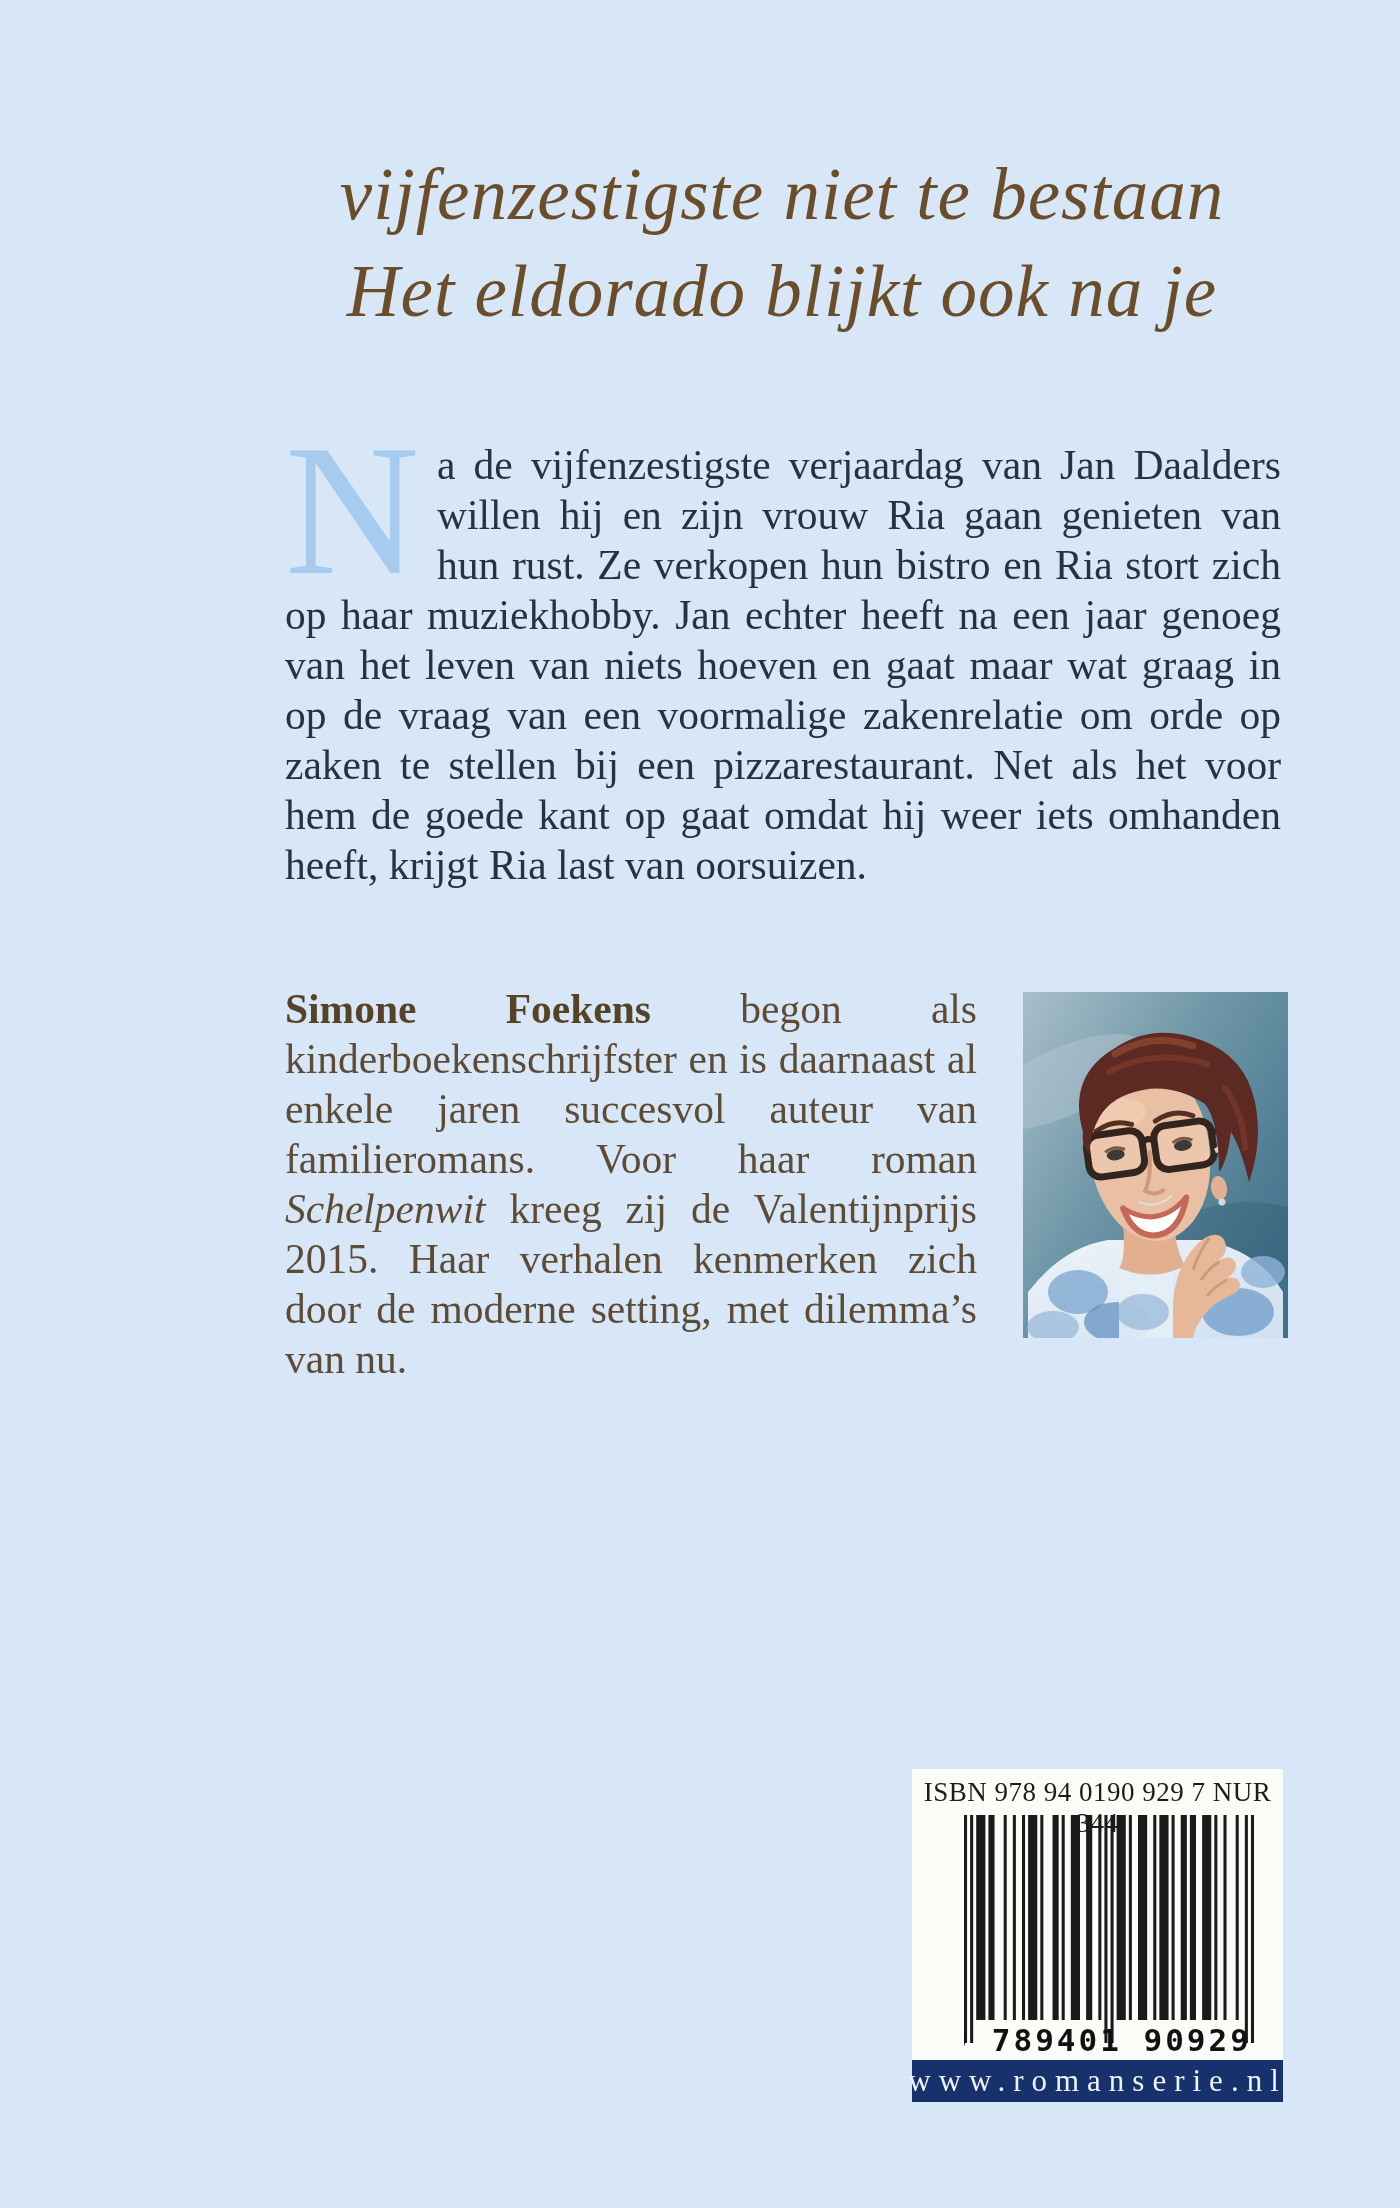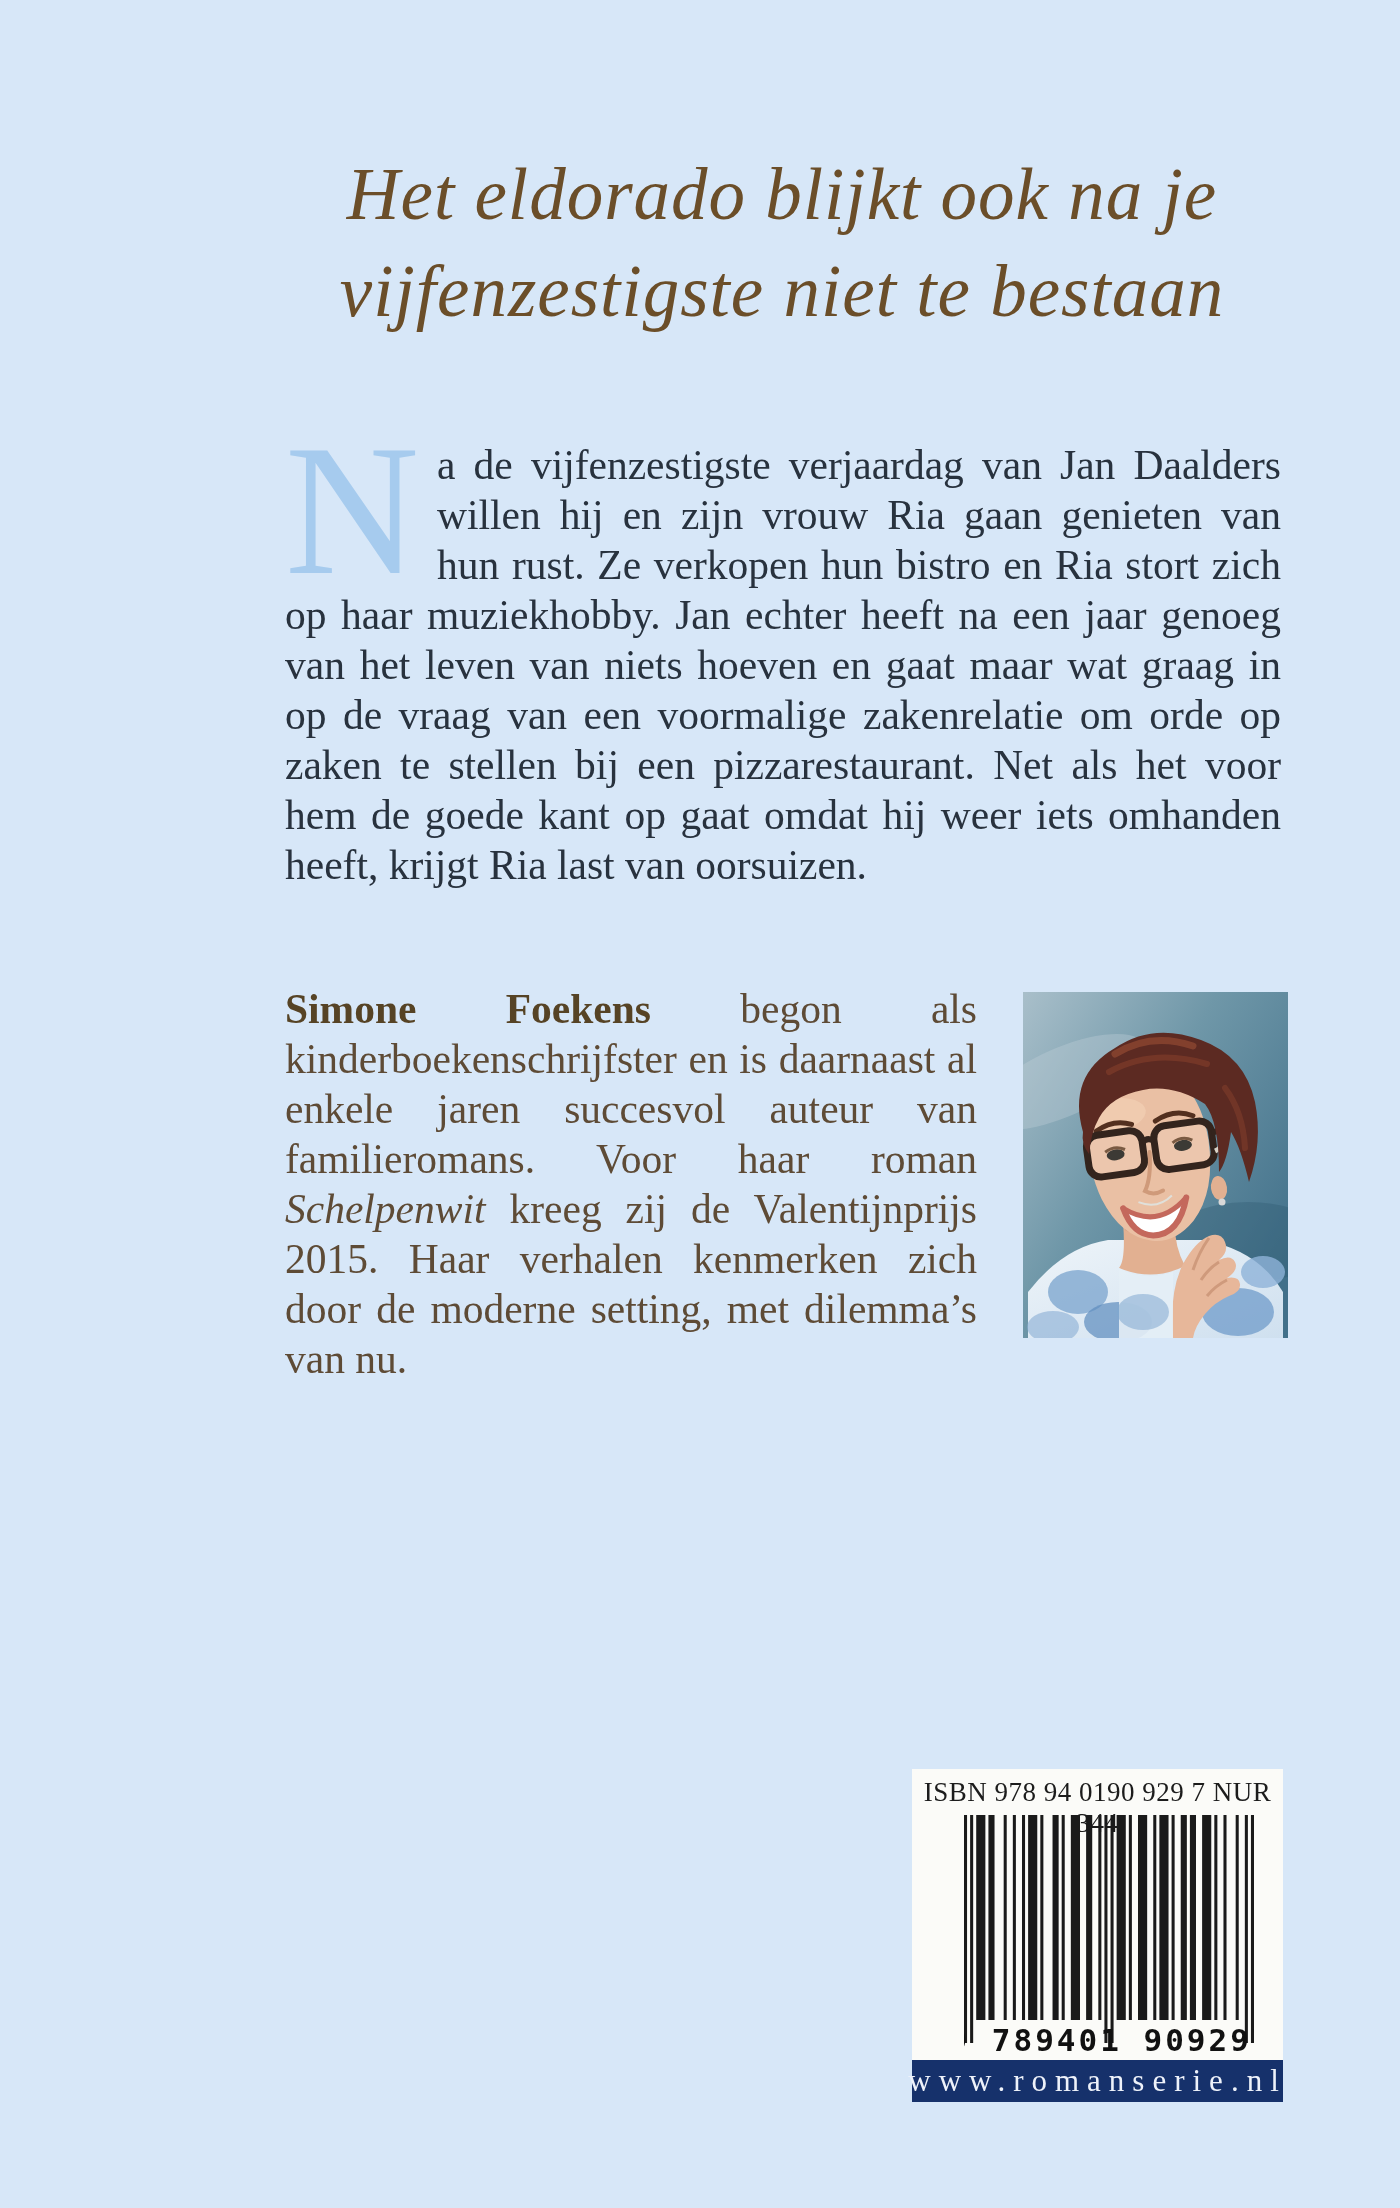--- a/index.html
+++ b/index.html
@@ -122,22 +122,22 @@
     letter-spacing:8px;
     font-family:"Liberation Serif", serif;
   }
 </style>
 </head>
 <body>
 
 <div class="cover">
 
   <div class="tagline">
+    <div>vijfenzestigste niet te bestaan</div>
     <div>Het eldorado blijkt ook na je</div>
-    <div>vijfenzestigste niet te bestaan</div>
   </div>
 
   <p class="synopsis"><span class="dropcap">N</span><span>a de vijfenzestigste verjaardag van Jan Daalders willen hij en zijn vrouw Ria gaan genieten van hun rust. Ze verkopen hun bistro en Ria stort zich op haar muziekhobby. Jan echter heeft na een jaar genoeg van het leven van niets hoeven en gaat maar wat graag in op de vraag van een voormalige zakenrelatie om orde op zaken te stellen bij een pizzarestaurant. Net als het voor hem de goede kant op gaat omdat hij weer iets omhanden heeft, krijgt Ria last van oorsuizen.</span></p>
 
   <p class="bio"><span class="bio-name">Simone Foekens</span><span> begon als kinderboekenschrijfster en is daarnaast al enkele jaren succesvol auteur van familieromans. Voor haar roman </span><span class="book-title-italic">Schelpenwit</span><span> kreeg zij de Valentijnprijs 2015. Haar verhalen kenmerken zich door de moderne setting, met dilemma’s van nu.</span></p>
 
   <div class="photo">
     <svg width="265" height="346" viewBox="0 0 265 346" xmlns="http://www.w3.org/2000/svg">
       <defs>
         <linearGradient id="bgGrad" x1="0" y1="0" x2="1" y2="0.8">

